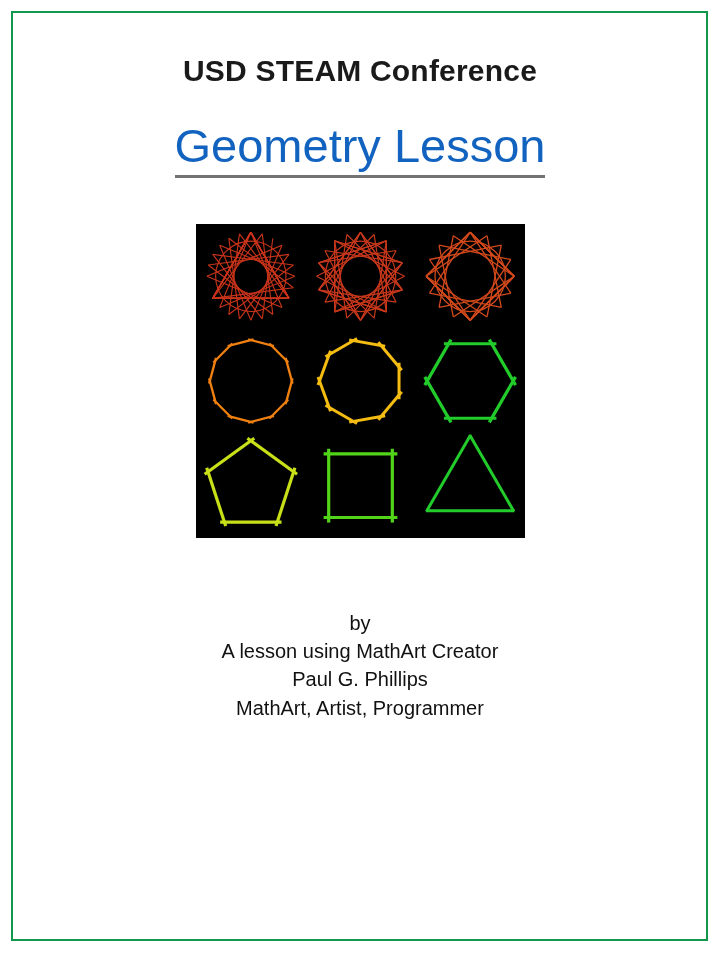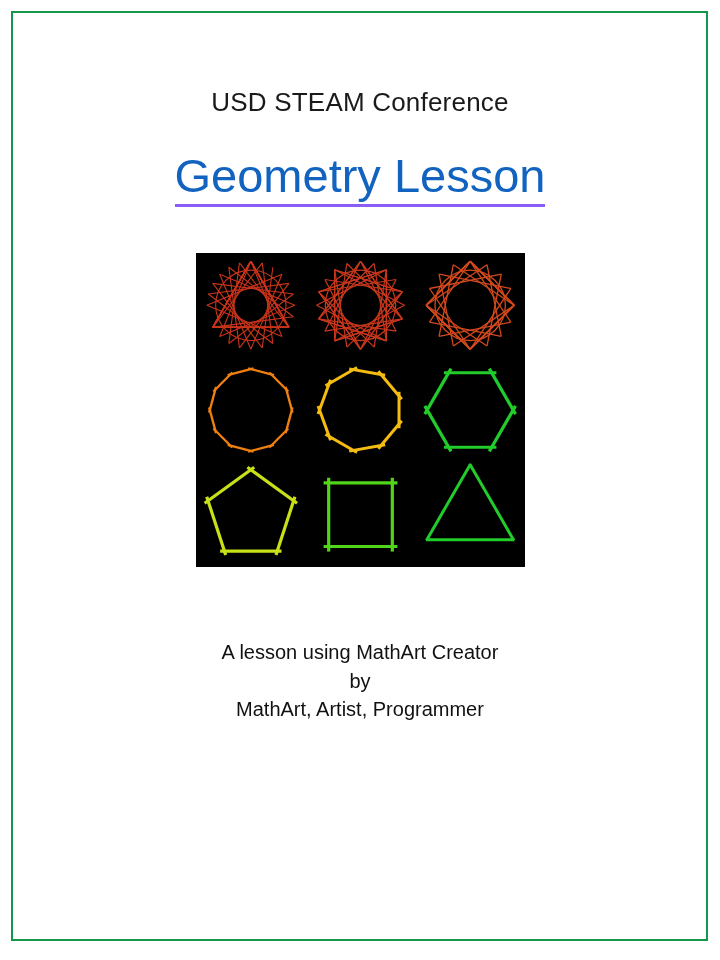--- a/index.html
+++ b/index.html
@@ -33,34 +33,34 @@
     position: absolute;
     left: 0;
     top: 0;
     width: 720px;
     height: 960px;
     display: flex;
     flex-direction: column;
     align-items: center;
   }
   #conference-name {
-    margin-top: 88px;
-    font-size: 26px;
-    font-weight: 400;
+    margin-top: 54px;
+    font-size: 30px;
+    font-weight: 700;
     color: #1a1a1a;
     letter-spacing: 0.2px;
     line-height: 1.1;
   }
   #lesson-title {
     margin-top: 33px;
     font-size: 47px;
     font-weight: 400;
     color: #1263c0;
     line-height: 1.1;
-    border-bottom: 3px solid #8b5cf6;
+    border-bottom: 3px solid #737373;
     padding-bottom: 3px;
   }
   #artwork-panel {
     margin-top: 46px;
     width: 329px;
     height: 314px;
     background: #000000;
     display: block;
   }
   #artwork-svg {
@@ -270,19 +270,20 @@
           </g>
           <g>
             <line x1="273.73" y1="210.92" x2="317.90" y2="287.42" stroke="#22cc2a" stroke-width="3" stroke-linecap="butt"></line>
             <line x1="318.33" y1="286.67" x2="230.00" y2="286.67" stroke="#22cc2a" stroke-width="3" stroke-linecap="butt"></line>
             <line x1="230.43" y1="287.42" x2="274.60" y2="210.92" stroke="#22cc2a" stroke-width="3" stroke-linecap="butt"></line>
           </g>
         </svg>
     </div>
 
     <div id="credits">
+      <div>by</div>
       <div>A lesson using MathArt Creator</div>
-      <div>by</div>
+      <div>Paul G. Phillips</div>
       <div>MathArt, Artist, Programmer</div>
     </div>
 
   </div>
 </div>
 
 </body></html>

